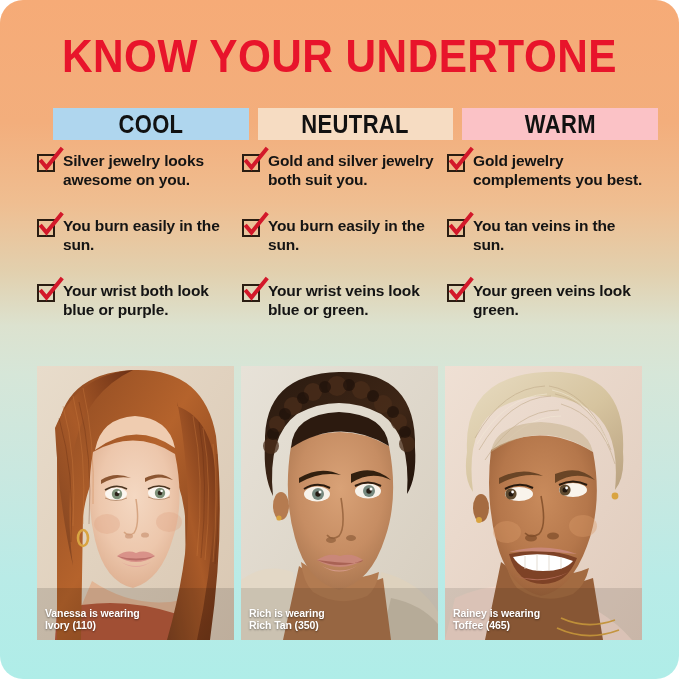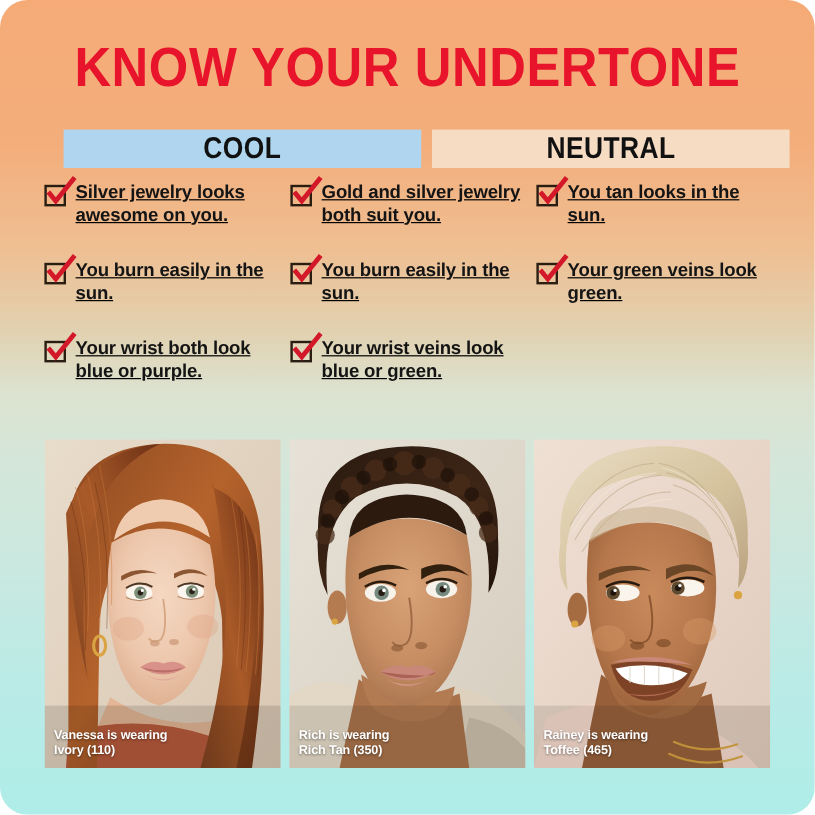--- a/index.html
+++ b/index.html
@@ -79,21 +79,20 @@
   #checklists {
     position: absolute;
     top: 152px;
     left: 37px;
     width: 607px;
     display: flex;
     gap: 8px;
   }
   .check-col {
     flex: 1 1 0;
-    text-decoration: underline;
   }
   .check-item {
     display: flex;
     align-items: flex-start;
     margin-bottom: 19px;
     min-height: 46px;
   }
   .checkbox {
     position: relative;
     flex: 0 0 auto;
@@ -160,20 +159,23 @@
 
   <div id="title" style="color: rgb(232, 20, 43);">KNOW YOUR UNDERTONE</div>
 
   <div id="header-row">
     <div class="col-header" style="background: rgb(175, 214, 238);">
       <span class="col-header-label">COOL</span>
     </div>
     <div class="col-header" style="background: rgb(246, 220, 194);">
       <span class="col-header-label">NEUTRAL</span>
     </div>
+    <div class="col-header" style="background: rgb(251, 194, 198);">
+      <span class="col-header-label">WARM</span>
+    </div>
   </div>
 
   <div id="checklists">
 
     <div class="check-col">
       <div class="check-item">
         <span class="checkbox">
           <svg viewBox="0 0 28 28">
               <path d="M4.5 14.5 L9.5 20.5 L24 2.5" fill="none" stroke="#D3182A" stroke-width="4" stroke-linecap="square"></path>
             </svg>
@@ -225,21 +227,29 @@
       </div>
     </div>
 
     <div class="check-col">
       <div class="check-item">
         <span class="checkbox">
           <svg viewBox="0 0 28 28">
               <path d="M4.5 14.5 L9.5 20.5 L24 2.5" fill="none" stroke="#D3182A" stroke-width="4" stroke-linecap="square"></path>
             </svg>
         </span>
-        <span class="check-text">You tan looks in the sun.</span>
+        <span class="check-text">Gold jewelry complements you best.</span>
+      </div>
+      <div class="check-item">
+        <span class="checkbox">
+          <svg viewBox="0 0 28 28">
+              <path d="M4.5 14.5 L9.5 20.5 L24 2.5" fill="none" stroke="#D3182A" stroke-width="4" stroke-linecap="square"></path>
+            </svg>
+        </span>
+        <span class="check-text">You tan veins in the sun.</span>
       </div>
       <div class="check-item">
         <span class="checkbox">
           <svg viewBox="0 0 28 28">
               <path d="M4.5 14.5 L9.5 20.5 L24 2.5" fill="none" stroke="#D3182A" stroke-width="4" stroke-linecap="square"></path>
             </svg>
         </span>
         <span class="check-text">Your green veins look green.</span>
       </div>
     </div>

